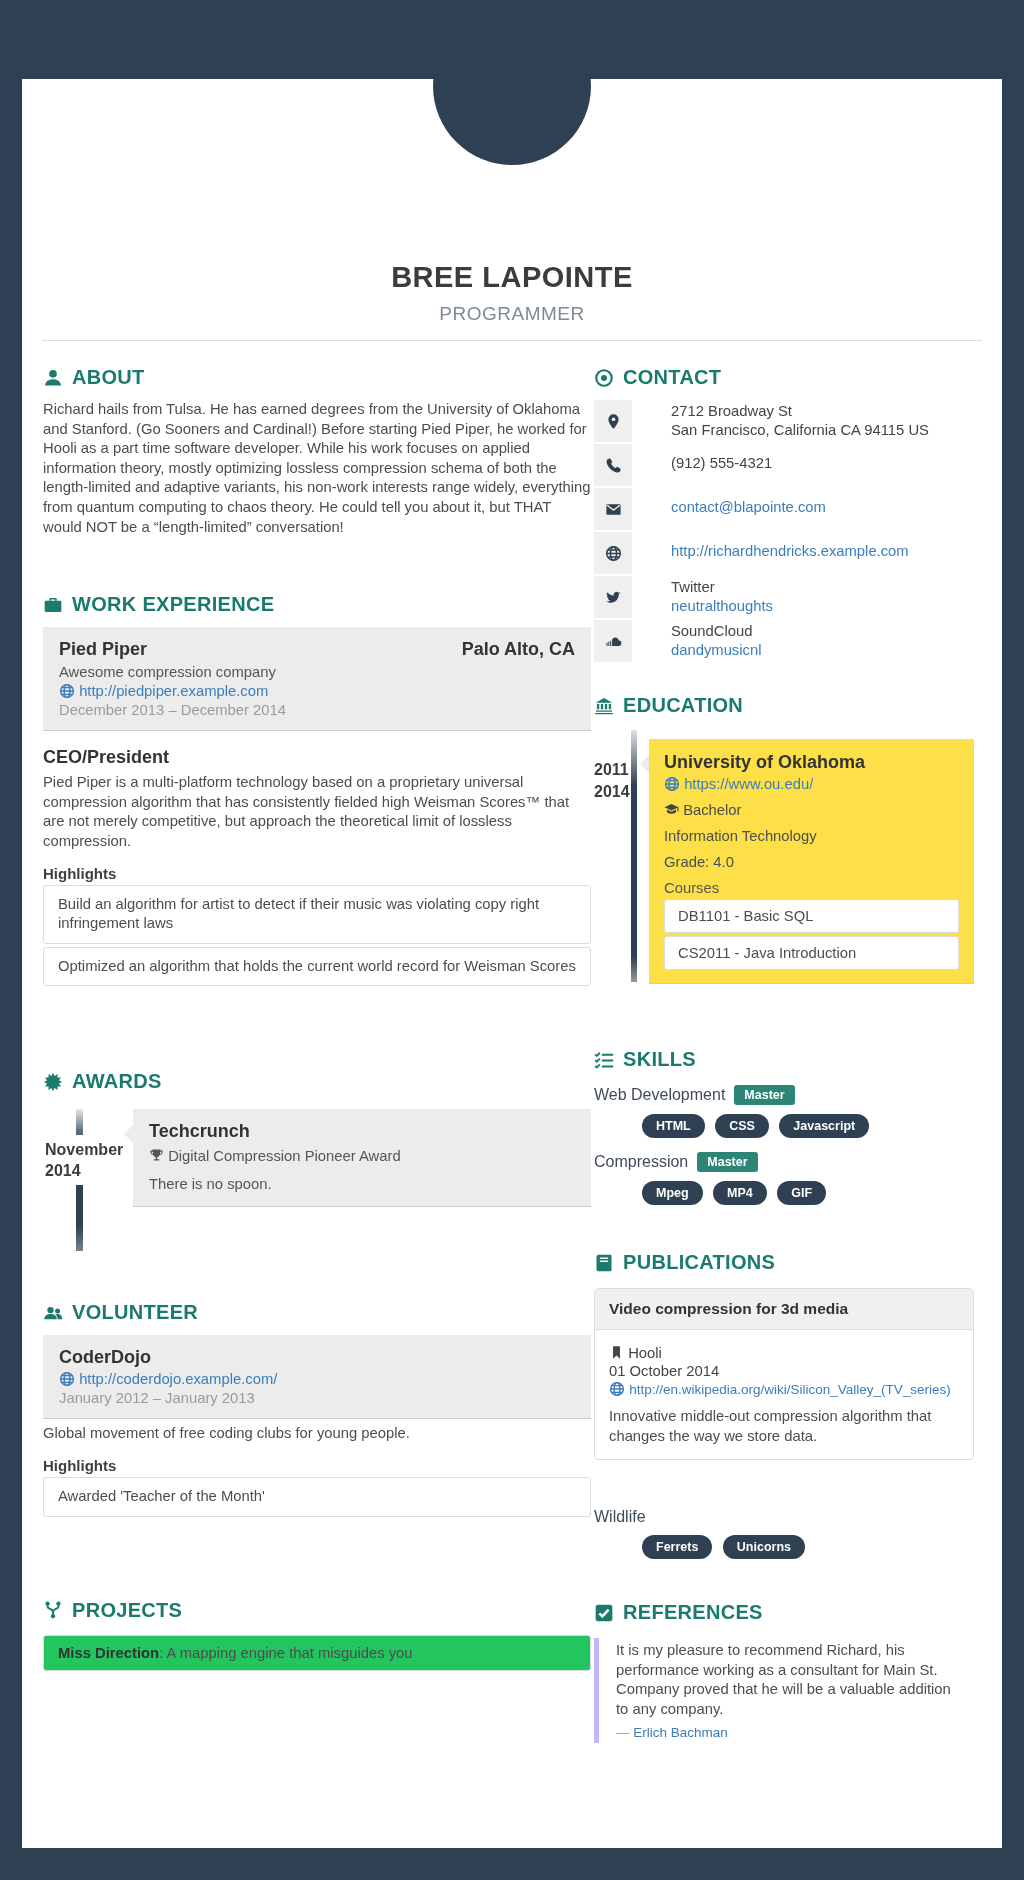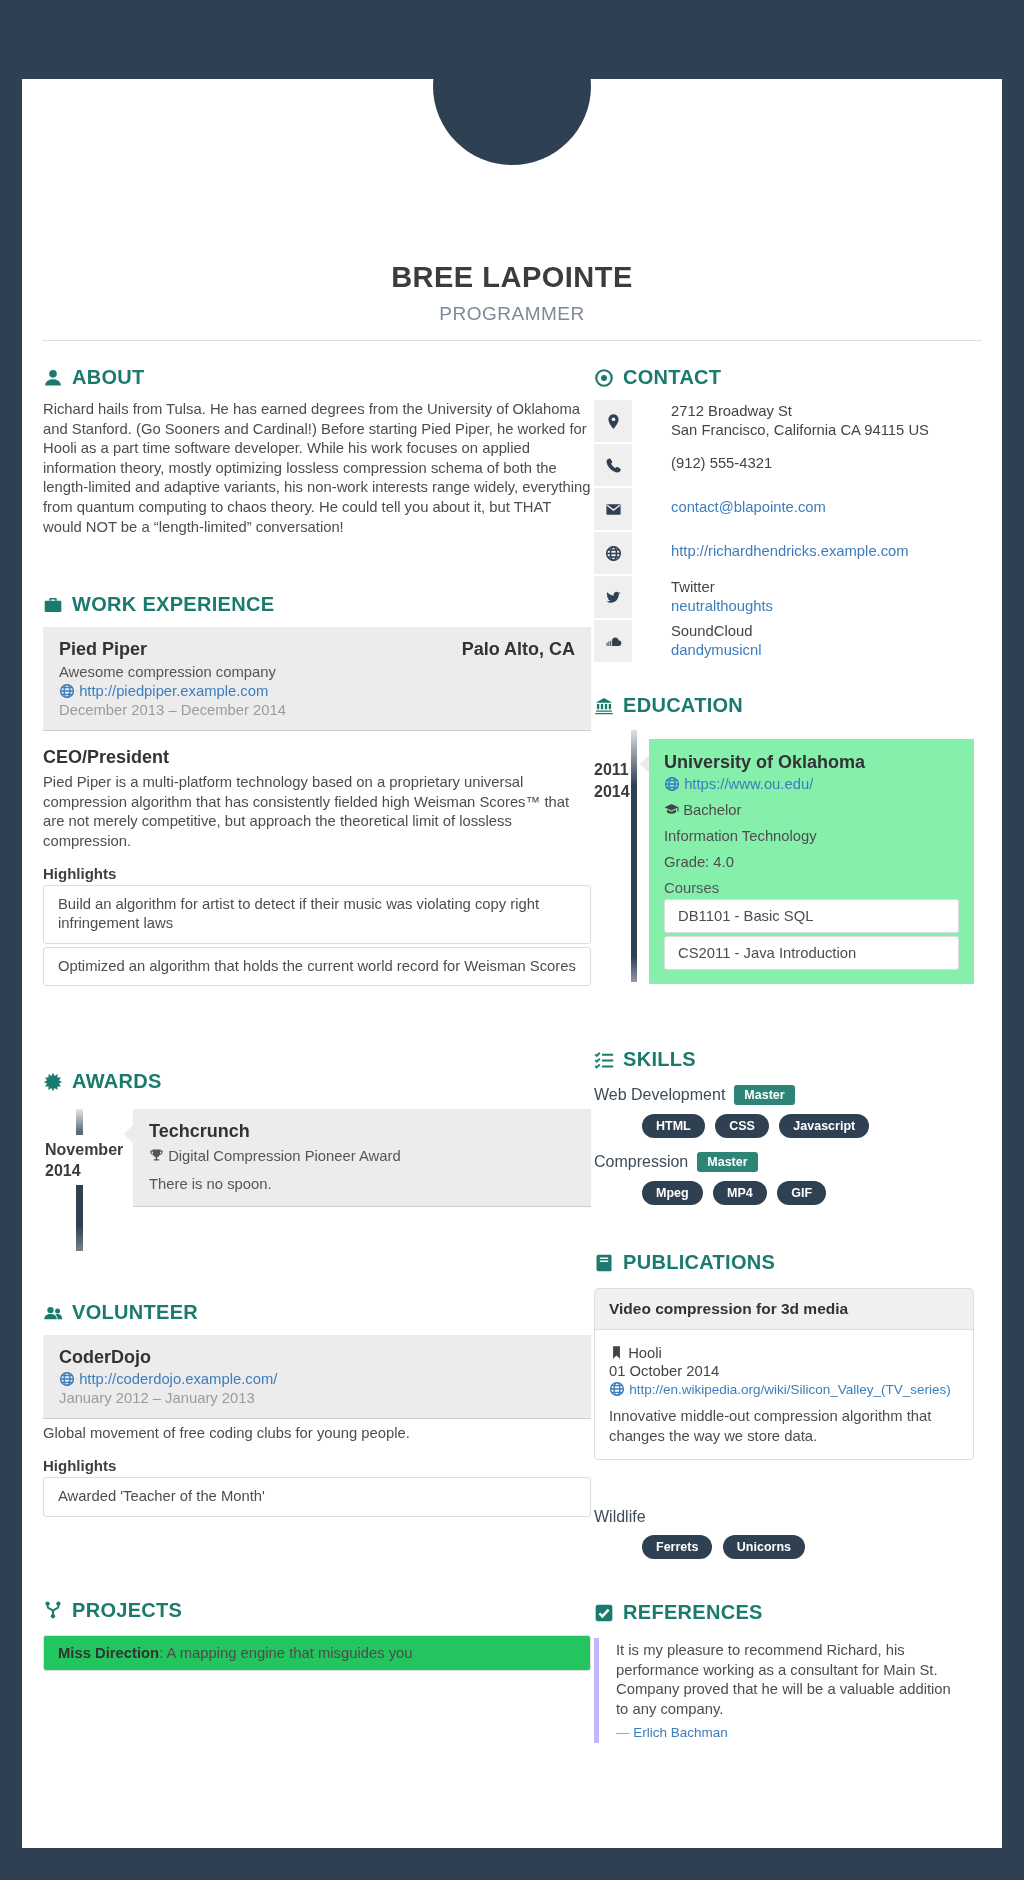--- a/index.html
+++ b/index.html
@@ -40,21 +40,21 @@
   
   .tl{position:relative}
   .aw{min-height:142px;margin-top:16px}
   .aw-bar{position:absolute;left:33px;top:0;bottom:0;width:7px;background:linear-gradient(#e6e9eb,#5a6b7a 16%,#2e4052 38%,#2e4052 82%,#76838f)}
   .aw-dates{position:absolute;left:2px;top:26px;width:88px;background:#fff;padding:4px 0;font-weight:700;font-size:16px;line-height:21px;color:#3c3c3c}
   .aw-card{margin-left:90px;background:#ececec;border-bottom:1px solid #ccc;padding:12px 16px;position:relative;min-height:73px}
   .arr{position:absolute;left:-9px;top:16px;width:0;height:0;border-top:9px solid transparent;border-bottom:9px solid transparent;border-right:9px solid #ececec}
   .edu{margin-top:22px}
   .edu-bar{position:absolute;left:37px;top:-9px;bottom:2px;width:6px;background:linear-gradient(#dde1e4,#2e4052 22%,#2e4052 90%,#8e9aa4)}
   .edu-dates{position:absolute;left:0;top:20px;width:34px;text-align:right;font-weight:700;font-size:16px;line-height:22px;color:#3c3c3c}
-  .edu-card{margin-left:55px;background:#86efac;border-bottom:1px solid #ccc;padding:13px 15px;position:relative}
+  .edu-card{margin-left:55px;background:#fde047;border-bottom:1px solid #ccc;padding:13px 15px;position:relative}
   .edu-line{font-size:14.8px;color:#4d4d4d;margin-top:10px}
   .course{background:#fff;border:1px solid #ddd;border-radius:3px;padding:8px 13px;margin-top:3px;font-size:14.8px;color:#4d4d4d}
   
   .crow{display:flex;align-items:flex-start}
   .cbox{width:38px;height:42px;background:#efefef;border-bottom:2px solid #fff;display:flex;align-items:center;justify-content:center;color:#2e4052;flex:0 0 auto}
   .cbox svg{width:17px;height:17px}
   .ctext{margin-left:39px;font-size:14.8px;line-height:19px;color:#444;padding-top:10px}
   .ctext.two{padding-top:2px}
   
   .skillrow{margin-top:14px;font-size:16px;color:#3f4b57}

